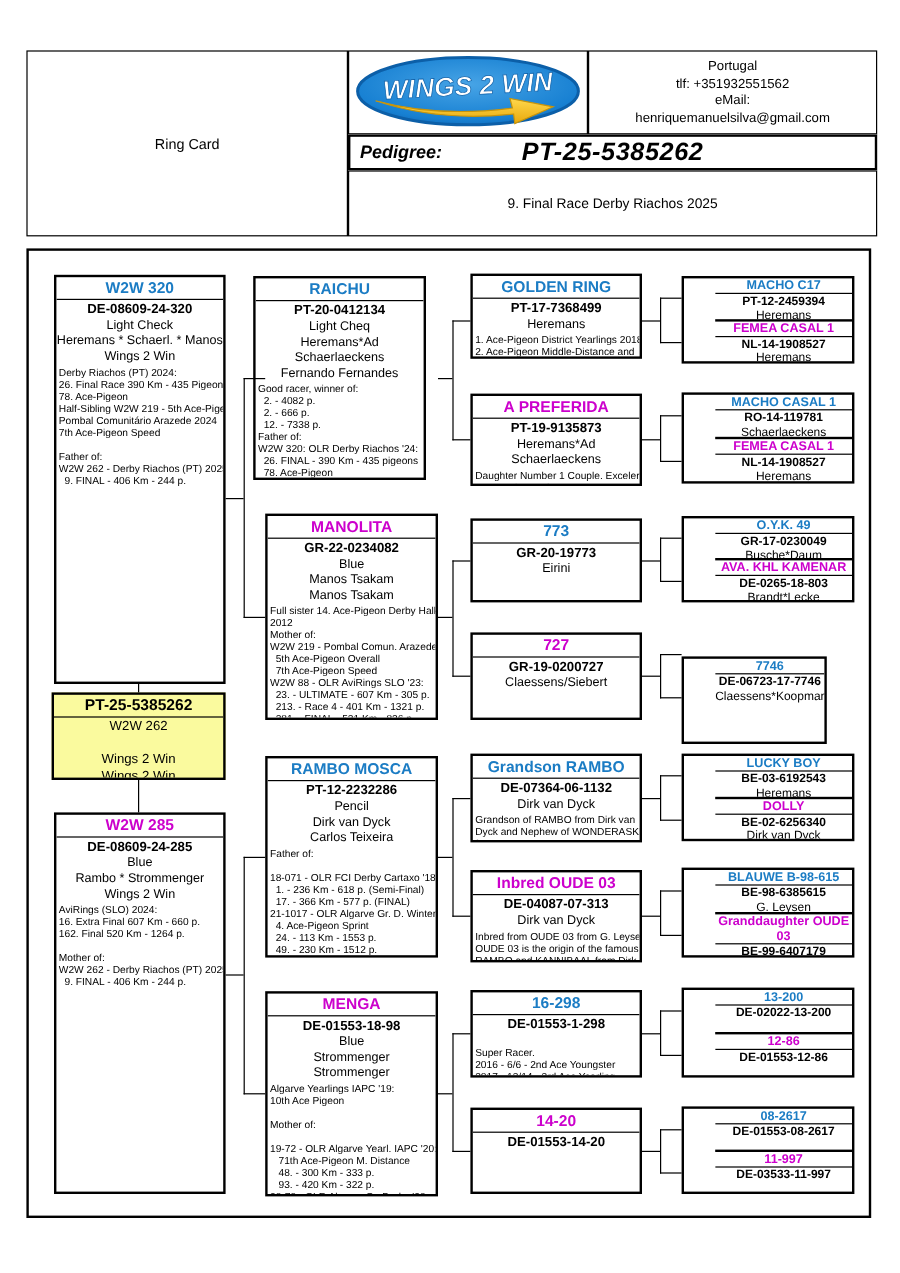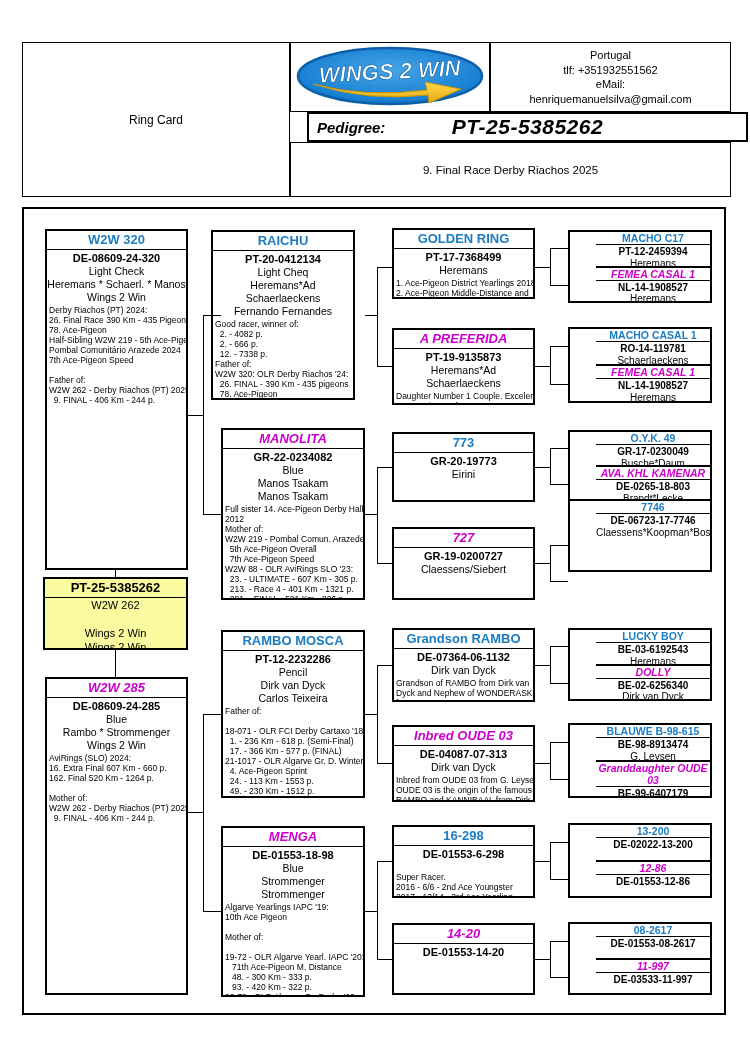--- a/index.html
+++ b/index.html
@@ -4,30 +4,30 @@
 <style>
   html,body{margin:0;padding:0;background:#fff;}
   #page{position:relative;width:750px;height:1061px;background:#fff;
         font-family:"Liberation Sans",sans-serif;color:#000;overflow:hidden;}
   .cell{position:absolute;border:1px solid #000;background:#fff;box-sizing:border-box;}
   
   #ringcard-cell{left:22px;top:42px;width:268px;height:155px;display:flex;align-items:center;justify-content:center;font-size:12px;}
   #logo-cell{left:290px;top:42px;width:200px;height:70px;display:flex;align-items:center;justify-content:center;}
   #contact-cell{left:490px;top:42px;width:241px;height:70px;display:flex;flex-direction:column;
                 align-items:center;justify-content:center;font-size:11px;line-height:14.5px;text-align:center;}
-  #pedigree-row{left:307px;top:112px;width:441px;height:30px;border-width:2px;display:flex;align-items:center;}
+  #pedigree-row{left:290px;top:112px;width:441px;height:30px;border-width:2px;display:flex;align-items:center;}
   #pedigree-label{font-style:italic;font-weight:bold;font-size:15px;padding-left:8px;white-space:nowrap;}
   #pedigree-ring{position:absolute;left:0;right:0;text-align:center;font-style:italic;font-weight:bold;font-size:21px;letter-spacing:.5px;}
   #race-row{left:290px;top:142px;width:441px;height:55px;display:flex;align-items:center;justify-content:center;font-size:11.5px;}
   
   #tree-border{left:22px;top:207px;width:704px;height:808px;border:2px solid #000;position:absolute;box-sizing:border-box;}
   .pbox{position:absolute;border:2px solid #000;background:#fff;box-sizing:border-box;overflow:hidden;}
   .ptitle{font-size:13px;font-weight:bold;line-height:16px;text-align:center;border-bottom:1px solid #000;padding:1px 0;}
   .c-sire{color:var(--sire,#1b7cc4);}
-  .c-dam{color:var(--dam,#cc00cc);font-style:italic;}
+  .c-dam{color:var(--dam,#cc00cc);}
   .c-subj{color:#000;}
   .pid{font-size:11px;font-weight:bold;text-align:center;line-height:13px;margin-top:2px;}
   .pcenter div{font-size:10.5px;text-align:center;line-height:13px;}
   .pdetails{margin-top:1px;}
   .pdetails div{font-size:8.5px;line-height:10px;text-align:left;padding:0 2px;white-space:pre;overflow:hidden;}
   .subject{background:var(--subjbg,#fafa9e);}
   .subject .pcenter div{font-size:11px;line-height:14px;}
   
   .pair{position:absolute;border:2px solid #000;background:#fff;box-sizing:border-box;display:flex;flex-direction:column;overflow:hidden;}
   .sub{flex:1;overflow:hidden;margin-left:26px;}
@@ -283,21 +283,21 @@
       </div>
     <div class="pdetails">
         <div>Inbred from OUDE 03 from G. Leysen.</div>
         <div>OUDE 03 is the origin of the famous</div>
         <div>RAMBO and KANNIBAAL from Dirk</div>
       </div>
   </div>
 
   <div class="pbox" style="left:392px;top:825px;width:143px;height:73px">
     <div class="ptitle c-sire">16-298</div>
-    <div class="pid">DE-01553-6-298</div>
+    <div class="pid">DE-01553-1-298</div>
     <div class="pdetails">
         <div>&nbsp;</div>
         <div>Super Racer.</div>
         <div>2016 - 6/6 - 2nd Ace Youngster</div>
         <div>2017 - 13/14 - 3rd Ace Yearling</div>
       </div>
   </div>
 
   <div class="pbox" style="left:392px;top:923px;width:143px;height:72px">
     <div class="ptitle c-dam">14-20</div>
@@ -336,21 +336,21 @@
       <div class="subid">GR-17-0230049</div>
       <div class="subname">Busche*Daum</div>
     </div>
     <div class="sub">
       <div class="subtitle c-dam">AVA. KHL KAMENAR</div>
       <div class="subid">DE-0265-18-803</div>
       <div class="subname">Brandt*Lecke</div>
     </div>
   </div>
 
-  <div class="pair" style="left:568px;top:499px;width:144px;height:73px">
+  <div class="pair" style="left:568px;top:547px;width:121px;height:73px">
     <div class="sub">
       <div class="subtitle c-sire">7746</div>
       <div class="subid">DE-06723-17-7746</div>
       <div class="subname">Claessens*Koopman*Bosua</div>
     </div>
   </div>
 
   <div class="pair" style="left:568px;top:628px;width:144px;height:73px">
     <div class="sub">
       <div class="subtitle c-sire">LUCKY BOY</div>
@@ -360,21 +360,21 @@
     <div class="sub">
       <div class="subtitle c-dam">DOLLY</div>
       <div class="subid">BE-02-6256340</div>
       <div class="subname">Dirk van Dyck</div>
     </div>
   </div>
 
   <div class="pair" style="left:568px;top:723px;width:144px;height:75px">
     <div class="sub">
       <div class="subtitle c-sire">BLAUWE B-98-615</div>
-      <div class="subid">BE-98-8913474</div>
+      <div class="subid">BE-98-6385615</div>
       <div class="subname">G. Leysen</div>
     </div>
     <div class="sub">
       <div class="subtitle c-dam">Granddaughter OUDE 03</div>
       <div class="subid">BE-99-6407179</div>
       <div class="subname">G. Leysen</div>
     </div>
   </div>
 
   <div class="pair" style="left:568px;top:823px;width:144px;height:75px">

